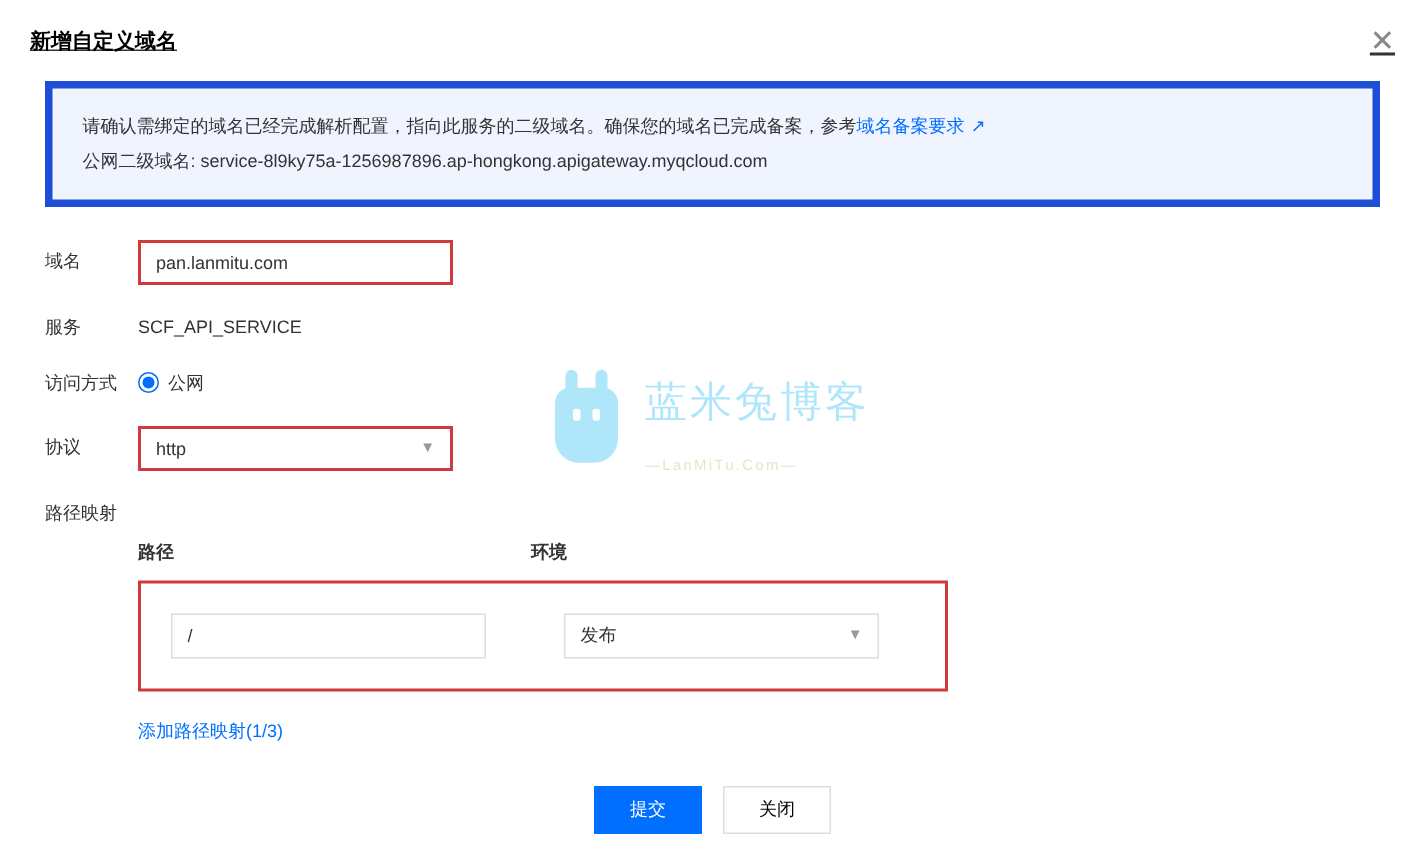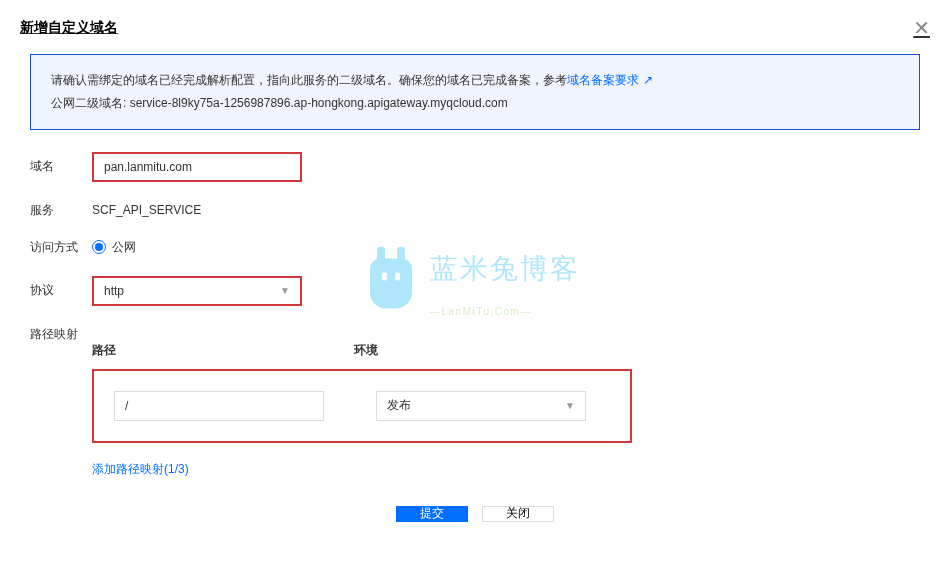--- a/index.html
+++ b/index.html
@@ -17,21 +17,21 @@
       display: flex;
       justify-content: space-between;
       align-items: center;
       text-decoration: underline;
     }
     .modal-title { font-size: 14px; font-weight: bold; color: #000; }
     .close-btn { font-size: 20px; color: #888; cursor: pointer; line-height: 1; }
     .body { padding: 0 30px; }
     .info-box {
       background: #f0f4ff;
-      border: 1px solid #1d4ed8;
+      border: 5px solid #1d4ed8;
       padding: 14px 20px;
       color: #333;
       line-height: 1.9;
       margin-bottom: 22px;
     }
     .info-box a { color: #006eff; text-decoration: none; }
     .ext-icon { color: #006eff; margin-left: 4px; }
     .form-row {
       display: flex;
       align-items: center;
@@ -85,36 +85,36 @@
     .radio-circle.checked { border-color: #006eff; }
     .radio-circle.checked::after {
       content: ""; position: absolute; width: 8px; height: 8px;
       background: #006eff; border-radius: 50%; top: 2px; left: 2px;
     }
     .info-icon {
       width: 13px; height: 13px; border: 1px solid #999; border-radius: 50%;
       display: inline-flex; align-items: center; justify-content: center;
       font-size: 9px; color: #999; margin-left: 2px;
     }
-    .mapping-header { display: flex; margin-top: 16px; margin-bottom: 10px; }
+    .mapping-header { display: flex; margin-top: 26px; margin-bottom: 10px; }
     .mapping-col { width: 262px; font-weight: bold; color: #333; }
     .mapping-row-box {
       border: 2px solid #d13a3a;
       padding: 20px 20px;
       display: flex;
       gap: 52px;
       width: 540px;
     }
     .mapping-row-box .text-input { width: 210px; }
     .add-link { color: #006eff; margin-top: 18px; cursor: pointer; display: inline-block; }
     .footer {
       display: flex; justify-content: center; gap: 14px; margin-top: 28px;
     }
     .btn {
-      min-width: 72px; height: 16px; border: 1px solid #ddd;
+      min-width: 72px; height: 32px; border: 1px solid #ddd;
       background: #fff; cursor: pointer; font-size: 12px;
       display: inline-flex; align-items: center; justify-content: center;
     }
     .btn-primary { background: #006eff; border-color: #006eff; color: #fff; }
     .watermark {
       position: absolute;
       left: 50%; top: 50%;
       transform: translate(-50%, -50%);
       opacity: 0.35;
       display: flex;

